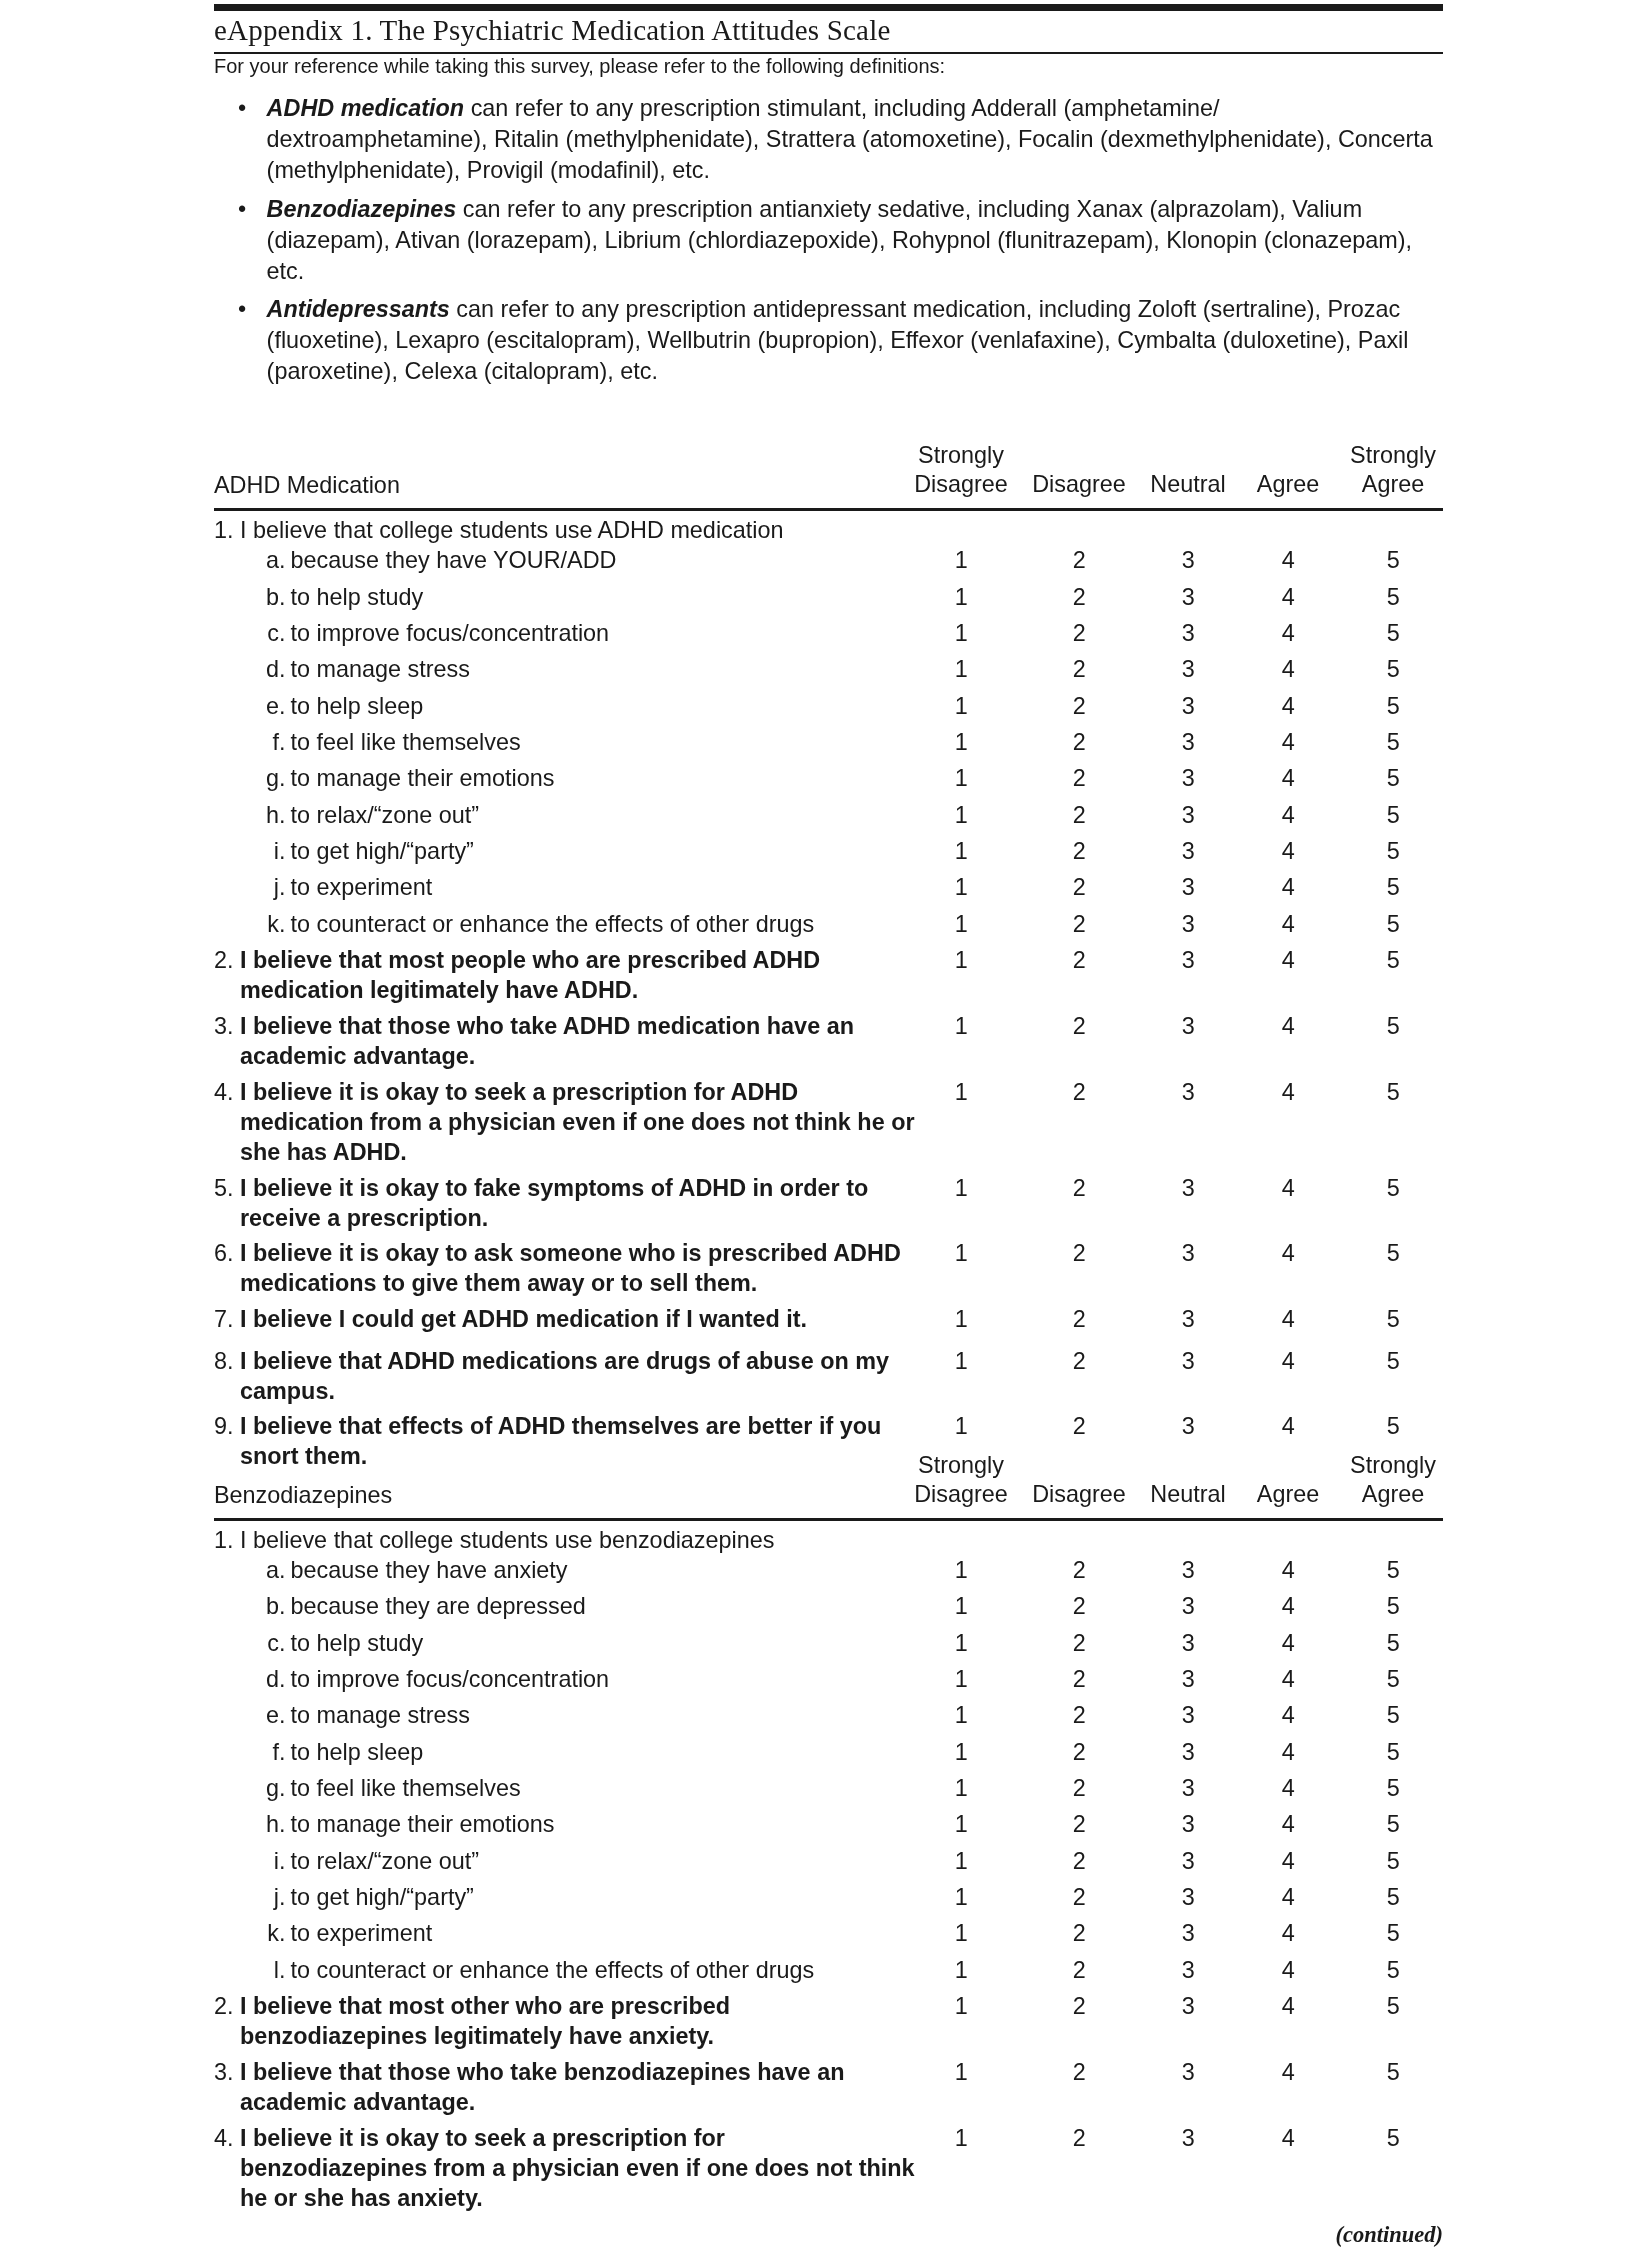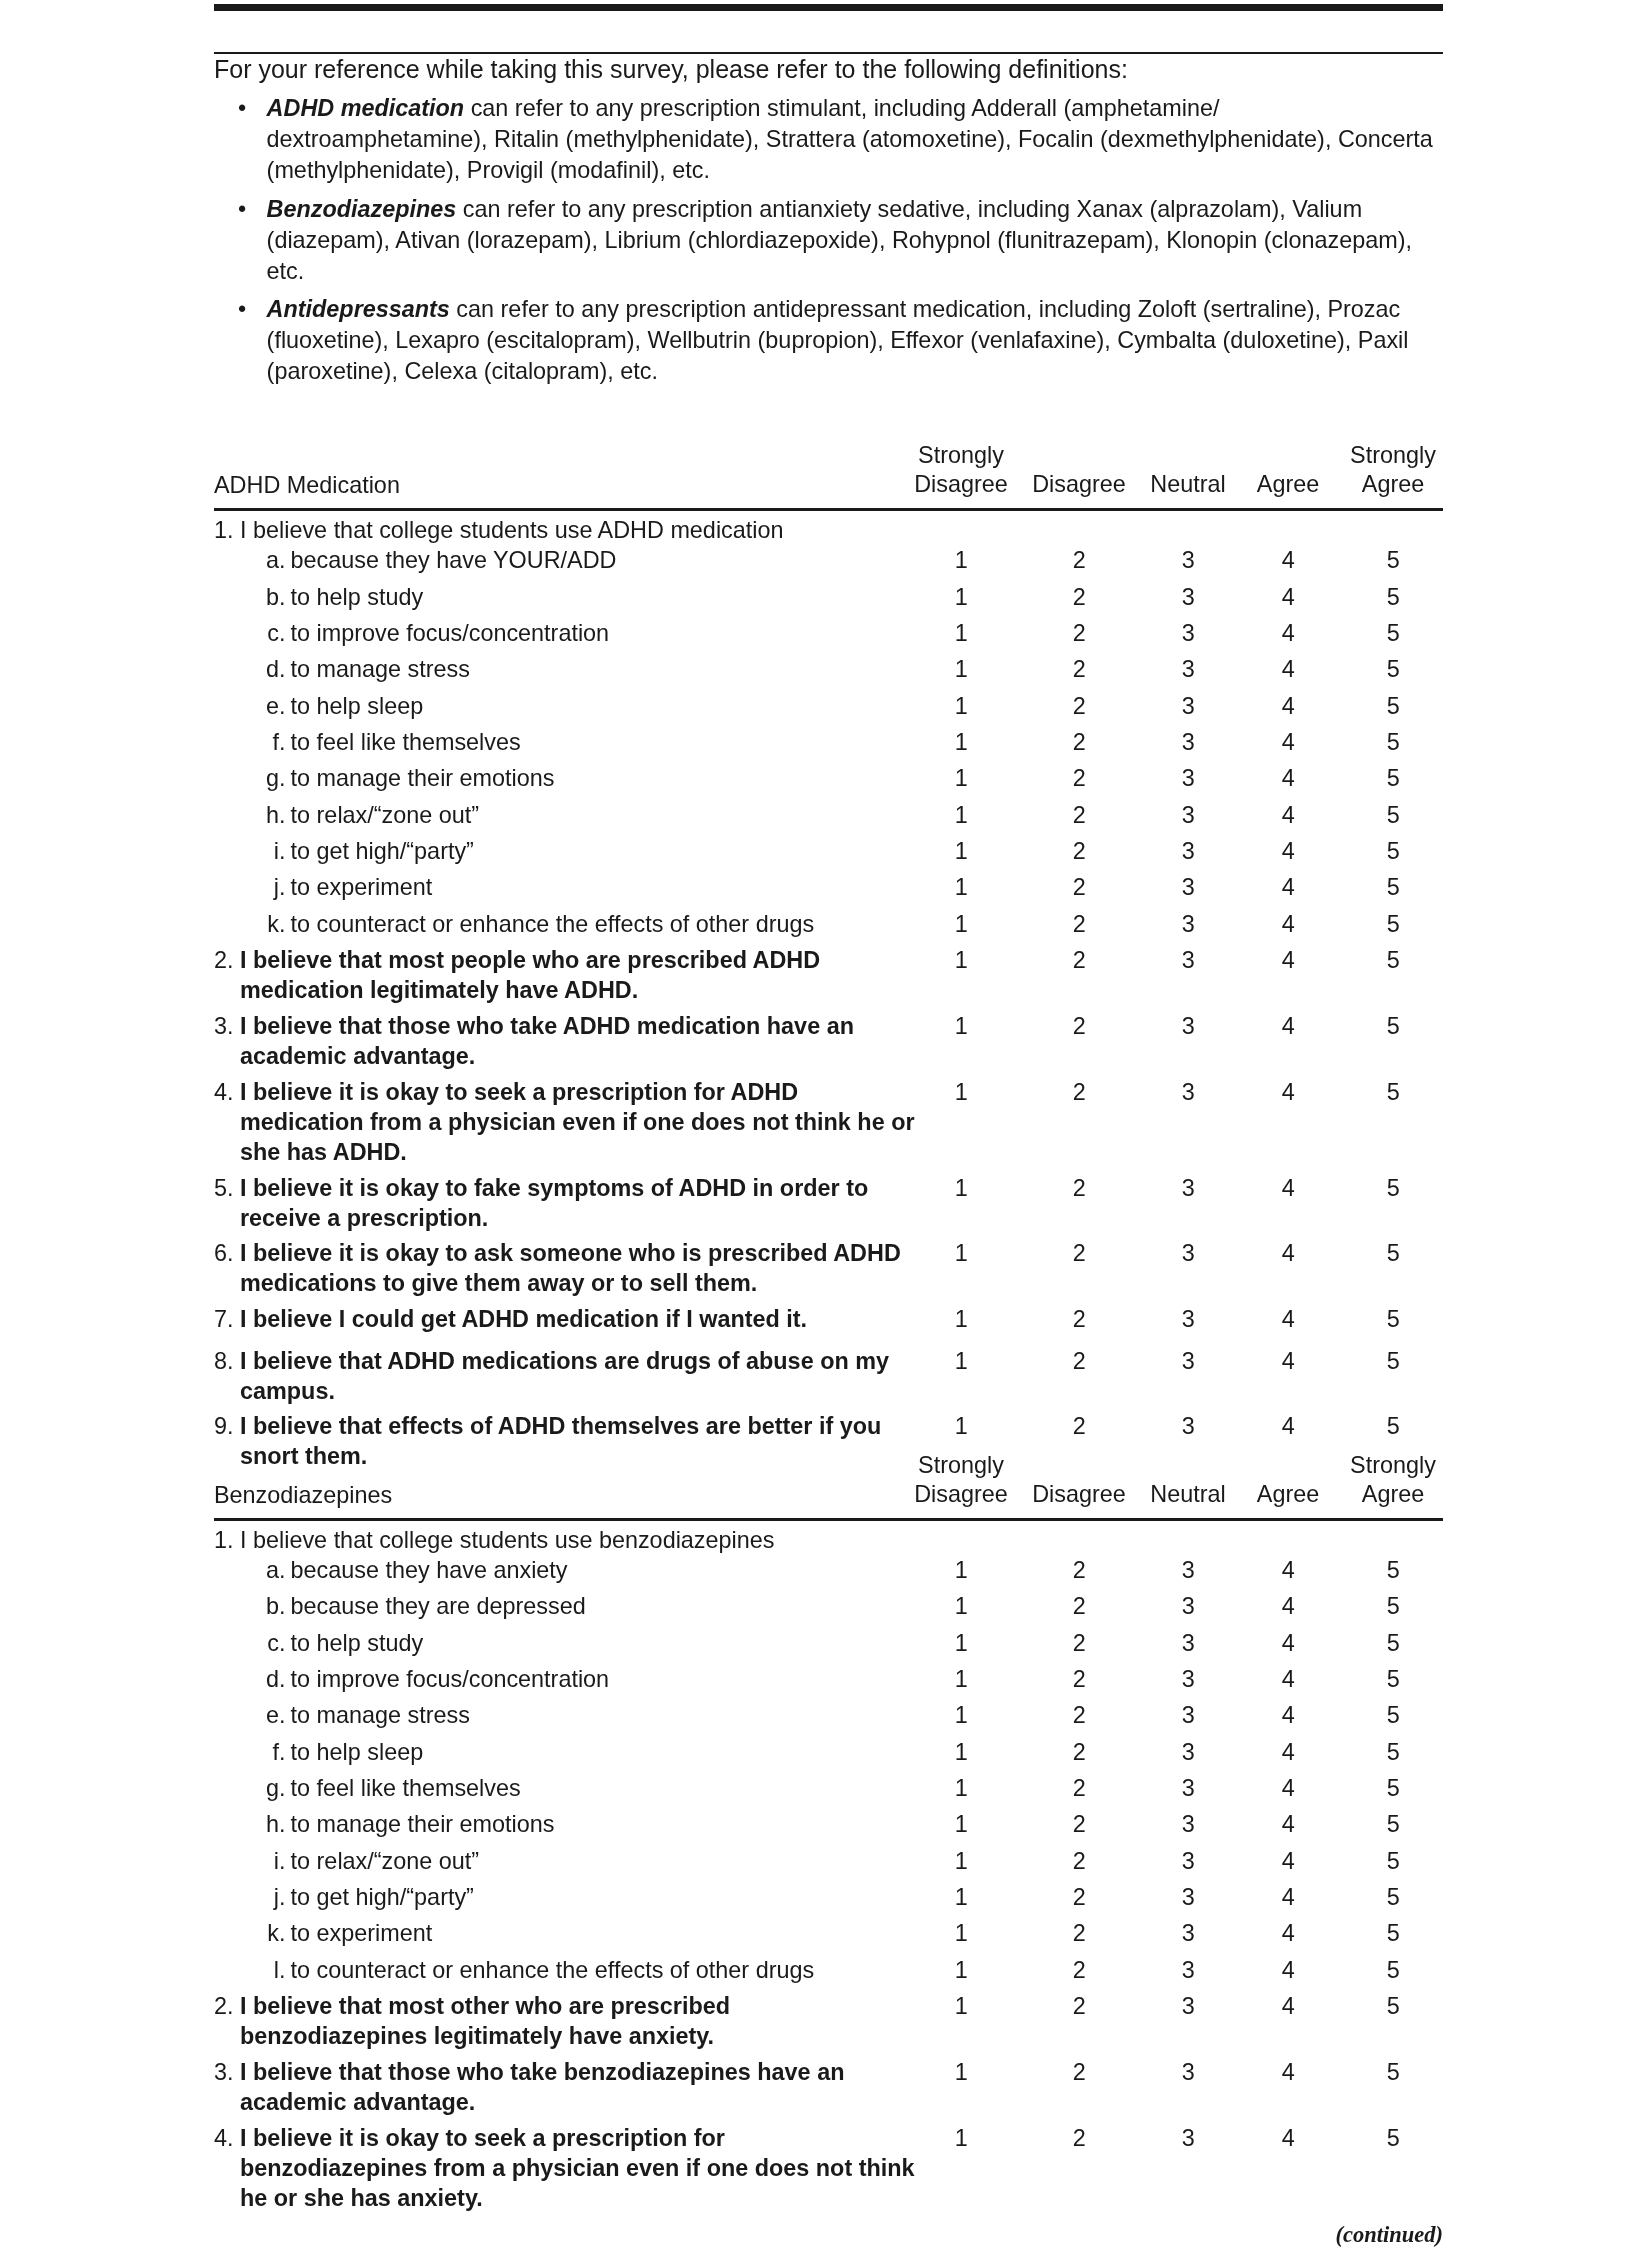--- a/index.html
+++ b/index.html
@@ -3,21 +3,21 @@
 <meta charset="utf-8">
 <style>
   html, body { margin: 0; padding: 0; background: #ffffff; }
   body { width: 1644px; height: 2250px; position: relative; overflow: hidden; color: #1a1a1a; }
   .page { position: absolute; left: 214px; top: 0; width: 1229px; height: 2250px;
           font-family: "Liberation Sans", sans-serif; font-size: 23.4px; }
   .abs { position: absolute; white-space: nowrap; }
   .top-rule { position: absolute; left: 0; top: 3.5px; width: 1229px; height: 7px; background: #1a1a1a; }
   .title { position: absolute; left: 0; top: 14px; font-family: "Liberation Serif", serif; font-size: 29px; letter-spacing: 0.2px; }
   .title-rule { position: absolute; left: 0; top: 52px; width: 1229px; height: 1.7px; background: #1a1a1a; }
-  .intro { position: absolute; left: 0; top: 55px; font-size: 25px; }
+  .intro { position: absolute; left: 0; top: 55px; font-size: 20px; }
   .bullet { position: absolute; left: 24px; width: 1194px; font-size: 23.4px; line-height: 31px; }
   .bullet .dot { position: absolute; left: 0; top: 0; }
   .bullet .btext { position: absolute; left: 28.6px; width: 1168px; white-space: normal; }
   .bullet b { font-style: italic; font-weight: bold; }
   .circle-instr { position: absolute; left: 0; top: 405px; font-size: 23.4px; }
 
   .sec-head { position: absolute; left: 0; width: 1229px; height: 69px; }
   .sec-head .name { position: absolute; left: 0; bottom: 7px; font-size: 23.4px; }
   .sec-head .col { position: absolute; bottom: 7px; width: 130px; margin-left: -65px; text-align: center; font-size: 23.4px; line-height: 29px; }
   .sec-rule { position: absolute; left: 0; width: 1229px; height: 2.6px; background: #1a1a1a; }
@@ -30,20 +30,21 @@
   .row .num { position: absolute; top: 0; width: 35px; margin-left: -17.3px; text-align: center; }
   .row .stem { position: absolute; left: 0; top: 0; white-space: nowrap; }
 
   .continued { position: absolute; right: 0; top: 2222px; font-family: "Liberation Serif", serif; font-style: italic; font-weight: bold; font-size: 22.5px; }
 </style>
 </head>
 <body>
 
 <div class="page">
   <div class="top-rule"></div>
+  <div class="title abs">eAppendix 1. The Psychiatric Medication Attitudes Scale</div>
   <div class="title-rule"></div>
   <div class="intro abs">For your reference while taking this survey, please refer to the following definitions:</div>
 
   <div class="bullet" style="top:93px;">
     <span class="dot">•</span>
     <span class="btext"><b>ADHD medication</b><span> can refer to any prescription stimulant, including Adderall (amphetamine/ dextroamphetamine), Ritalin (methylphenidate), Strattera (atomoxetine), Focalin (dexmethylphenidate), Concerta (methylphenidate), Provigil (modafinil), etc.</span></span>
   </div>
   <div class="bullet" style="top:194px;">
     <span class="dot">•</span>
     <span class="btext"><b>Benzodiazepines</b><span> can refer to any prescription antianxiety sedative, including Xanax (alprazolam), Valium (diazepam), Ativan (lorazepam), Librium (chlordiazepoxide), Rohypnol (flunitrazepam), Klonopin (clonazepam), etc.</span></span>

